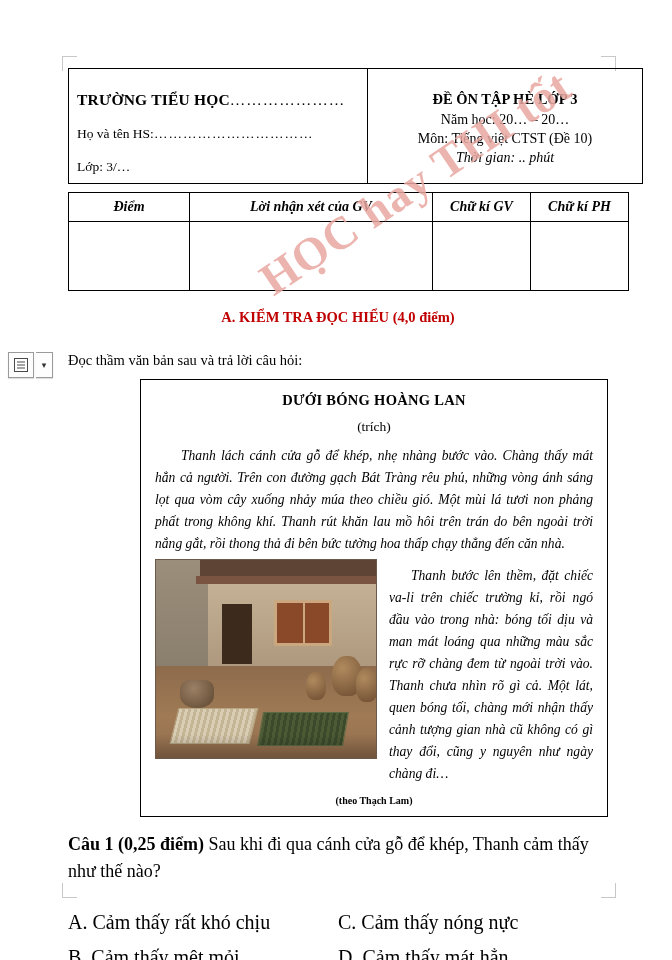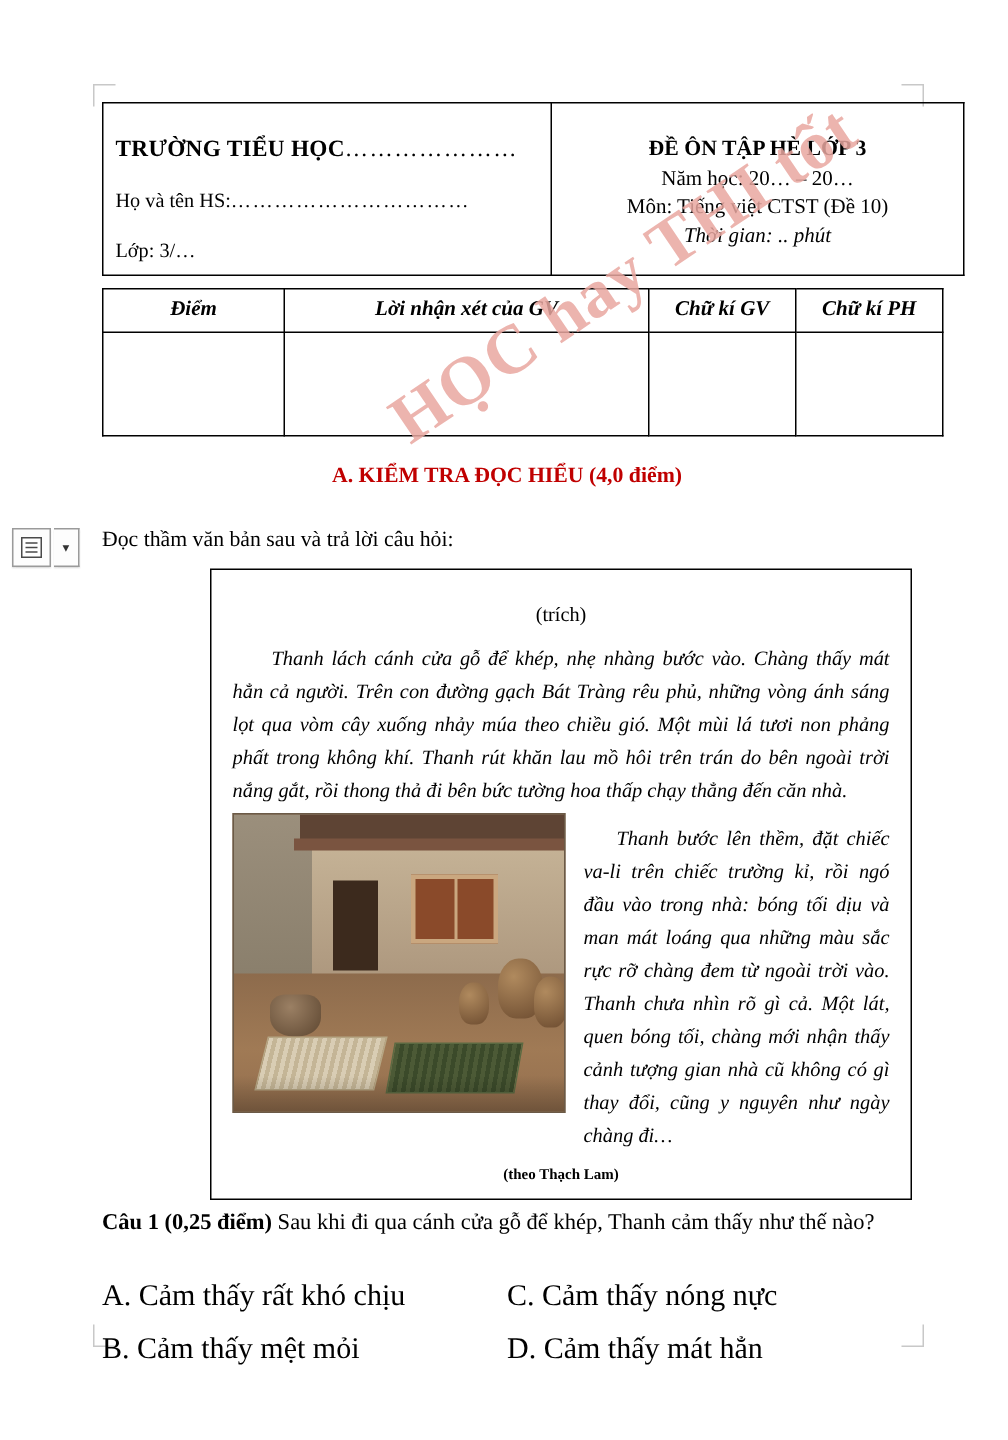--- a/index.html
+++ b/index.html
@@ -285,22 +285,22 @@
     border-left: none;
     background: #fdfdfd;
     display: flex; align-items: center; justify-content: center;
     font-size: 9px;
     color: #333;
     box-shadow: 0 1px 1px rgba(0,0,0,.12);
   }
 
   
   .question {
-    font-size: 15px;
-    margin-top: 4px;
+    font-size: 18px;
+    margin-top: 14px;
     line-height: 1.5;
   }
   .question b { font-weight: bold; }
   .choices {
     margin-top: 20px;
     font-size: 20px;
     line-height: 1.75;
   }
   .choices .row { display: flex; }
   .choices .c1 { width: 270px; }
@@ -367,20 +367,21 @@
         <td class="empty-cell"></td>
       </tr>
     </tbody>
       </table>
 
     <div class="section-a">A. KIỂM TRA ĐỌC HIỂU (4,0 điểm)</div>
     <div class="read-instr">Đọc thầm văn bản sau và trả lời câu hỏi:</div>
 
     <div class="passage-wrap">
       <div class="passage">
+        <div class="passage-title">DƯỚI BÓNG HOÀNG LAN</div>
         <div class="passage-sub">(trích)</div>
         <p>Thanh lách cánh cửa gỗ để khép, nhẹ nhàng bước vào. Chàng thấy mát hẳn cả người. Trên con đường gạch Bát Tràng rêu phủ, những vòng ánh sáng lọt qua vòm cây xuống nhảy múa theo chiều gió. Một mùi lá tươi non phảng phất trong không khí. Thanh rút khăn lau mồ hôi trên trán do bên ngoài trời nắng gắt, rồi thong thả đi bên bức tường hoa thấp chạy thẳng đến căn nhà.</p>
 
         <div class="float-img">
           <div class="ill-sky"></div>
           <div class="ill-wall-left"></div>
           <div class="ill-house"></div>
           <div class="ill-roof"></div>
           <div class="ill-roof2"></div>
           <div class="ill-window"></div>

